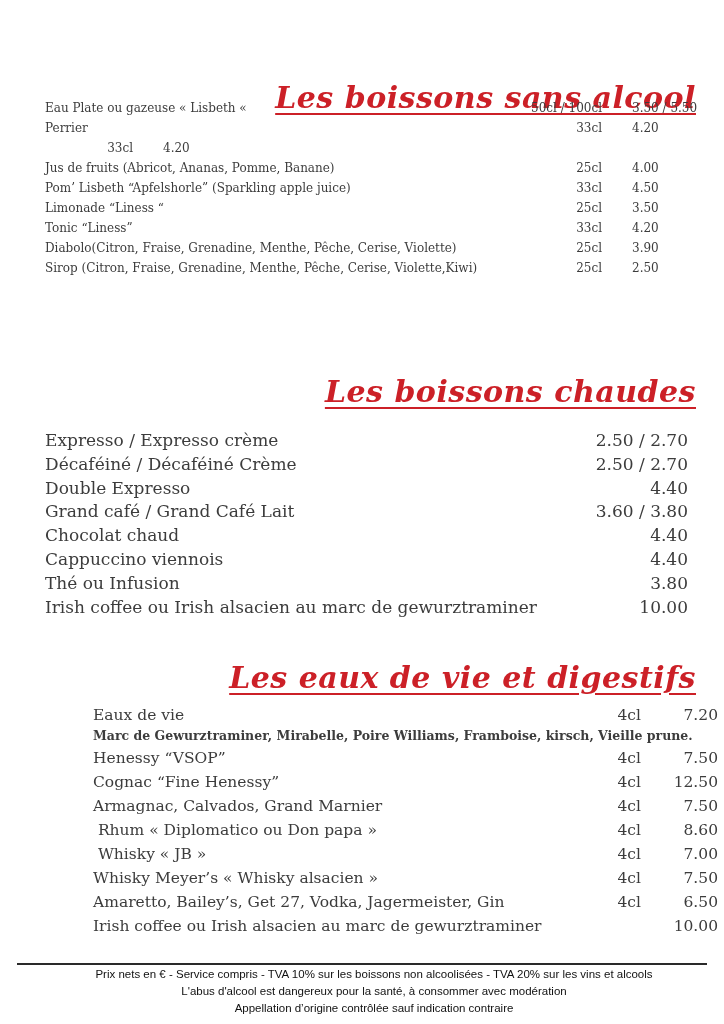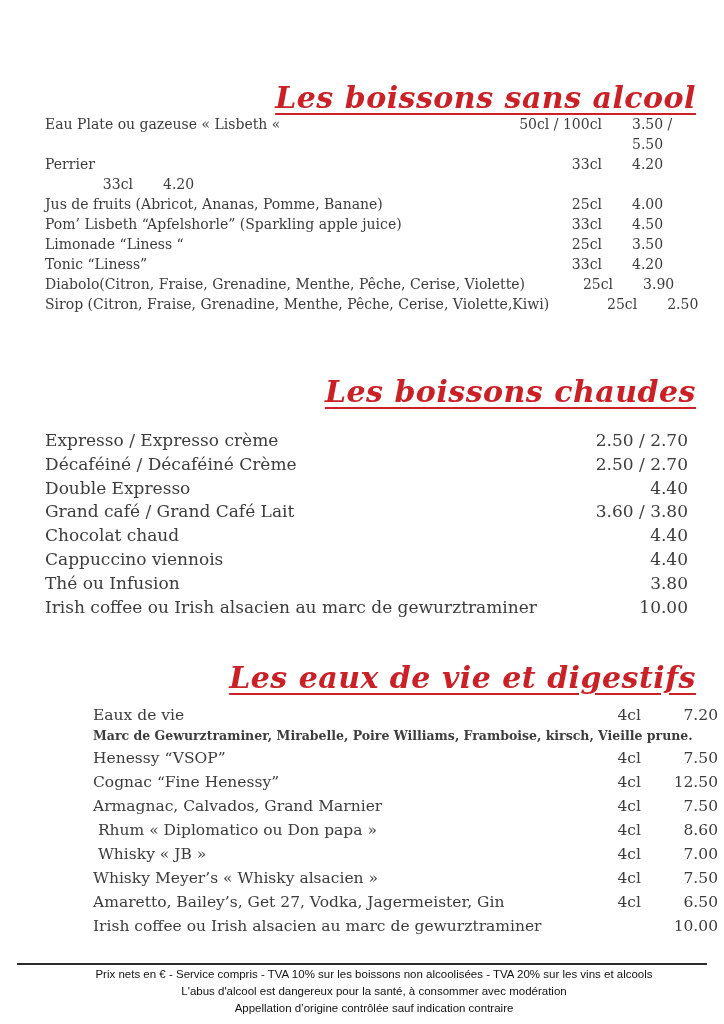--- a/index.html
+++ b/index.html
@@ -26,21 +26,21 @@
     text-decoration: underline;
     text-decoration-thickness: 2px;
     text-underline-offset: 5px;
     letter-spacing: 0.5px;
   }
   #title1 { top: 58px; }
   #title2 { top: 352px; }
   #title3 { top: 638px; }
 
   .section { position: absolute; left: 45px; color: #3c3c3c; }
-  #sec1 { top: 114px; width: 657px; font-size: 14px; }
+  #sec1 { top: 98px; width: 657px; font-size: 12px; }
   #sec1 .menu-row { line-height: 20px; }
   #sec2 { top: 429px; width: 643px; font-size: 17px; }
   #sec2 .menu-row { line-height: 23.8px; }
   #sec3 { top: 703px; width: 625px; font-size: 15.5px; margin-left: 48px; }
   #sec3 .menu-row { line-height: 24px; }
 
   .menu-row { display: flex; align-items: baseline; }
   .item-name { flex: 1 1 auto; white-space: pre; overflow: visible; }
 
   #sec1 .item-size { width: 88px; text-align: right; flex: 0 0 auto; }

